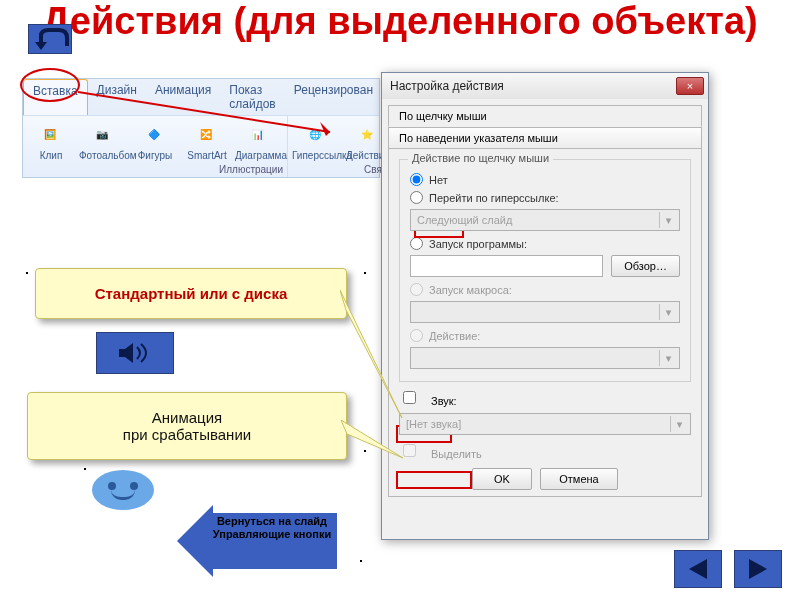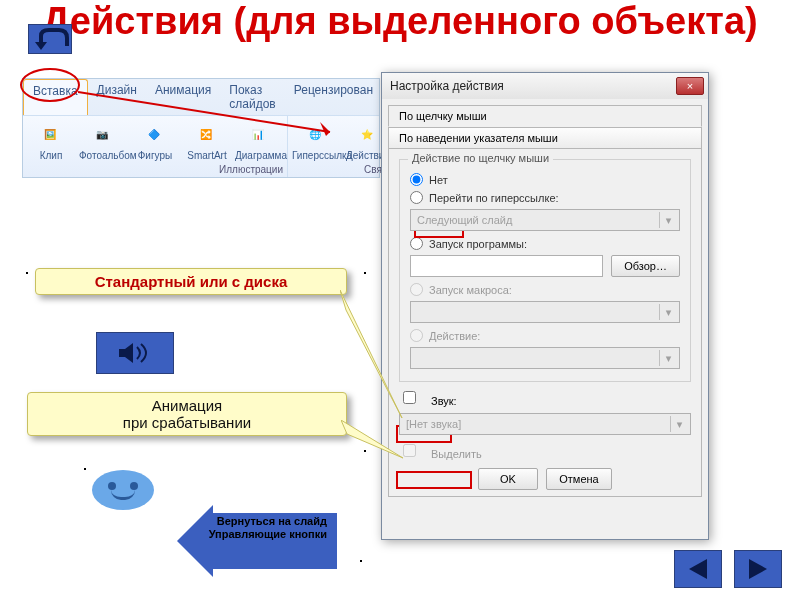--- a/index.html
+++ b/index.html
@@ -37,36 +37,36 @@
   .combo { width: 100%; height: 22px; border: 1px solid #b0b0b0; background: linear-gradient(#fff,#ececec); margin: 2px 0 6px; display: flex; align-items: center; padding: 0 6px; color: #888; position: relative; font-size: 11px; }
   .combo.disabled { background: #ebebeb; color: #a0a0a0; }
   .combo .chev { position: absolute; right: 2px; top: 2px; width: 18px; height: 16px; border-left: 1px solid #c0c0c0; display: flex; align-items: center; justify-content: center; }
   .textbox { width: 180px; height: 22px; border: 1px solid #b0b0b0; background: #fff; display: inline-block; vertical-align: middle; }
   .btn { display: inline-block; height: 22px; padding: 0 12px; border: 1px solid #aaa; border-radius: 2px; background: linear-gradient(#fdfdfd,#e4e4e4); font-size: 11px; line-height: 20px; cursor: pointer; }
   .chk-row { display: flex; align-items: flex-end; gap: 12px; margin: 6px 0; font-size: 11px; }
   .chk-row.disabled { color: #9a9a9a; }
   .red-box { position: absolute; border: 2px solid #d40000; pointer-events: none; }
   .dlg-buttons { display: flex; gap: 8px; justify-content: center; margin-top: 8px; }
   
-  .callout { position: absolute; background: #fffcc9; border: 1px solid #c8c060; border-radius: 4px; padding: 4px 14px; font-size: 15px; color: #b00; font-weight: bold; text-align: center; box-shadow: 4px 4px 6px rgba(0,0,0,0.35); }
+  .callout { position: absolute; background: #fffcc9; border: 1px solid #c8c060; border-radius: 4px; padding: 16px 14px; font-size: 15px; color: #b00; font-weight: bold; text-align: center; box-shadow: 4px 4px 6px rgba(0,0,0,0.35); }
   .callout.anim { color: #111; font-weight: normal; font-size: 15px; }
   .callout-tail { position: absolute; }
   
   .speaker { position: absolute; left: 96px; top: 332px; width: 78px; height: 42px; background: #3b5fbf; border: 1px solid #2a3f7a; display: flex; align-items: center; justify-content: center; }
   
   .smiley { position: absolute; left: 92px; top: 470px; width: 62px; height: 40px; background: #6aa8e8; border-radius: 50%; }
   .smiley::before, .smiley::after { content: ''; position: absolute; background: #2a5a9a; border-radius: 50%; }
   .smiley::before { width: 8px; height: 8px; left: 16px; top: 12px; }
   .smiley::after { width: 8px; height: 8px; right: 16px; top: 12px; }
   .smiley-mouth { position: absolute; width: 24px; height: 10px; border-bottom: 3px solid #2a5a9a; border-radius: 0 0 12px 12px; left: 19px; top: 20px; }
   
   .return-arrow { position: absolute; left: 177px; top: 505px; width: 160px; height: 72px; }
   .return-arrow .body { position: absolute; left: 32px; top: 8px; width: 128px; height: 56px; background: #3b5fbf; }
   .return-arrow .point { position: absolute; left: 0; top: 0; width: 0; height: 0; border-top: 36px solid transparent; border-bottom: 36px solid transparent; border-right: 36px solid #3b5fbf; }
-  .return-arrow .txt { position: absolute; left: 20px; top: 10px; width: 130px; color: #000; font-size: 11px; font-weight: bold; text-align: right; line-height: 1.15; }
+  .return-arrow .txt { position: absolute; left: 30px; top: 10px; width: 130px; color: #000; font-size: 11px; font-weight: bold; text-align: center; line-height: 1.15; }
   
   .nav-btn { position: absolute; bottom: 12px; width: 48px; height: 38px; background: #3b5fbf; border: 1px solid #2a3f7a; display: flex; align-items: center; justify-content: center; }
   .nav-prev { right: 78px; }
   .nav-next { right: 18px; }
   .tiny-dot { position: absolute; width: 2px; height: 2px; background: #000; }
 </style>
 </head>
 <body>
 
 <div class="title">Действия (для выделенного объекта)</div>
@@ -179,21 +179,21 @@
     </div>
 
     <div class="chk-row disabled">
       <input type="checkbox" disabled="" style="">
       <span>Выделить</span>
     </div>
     <div class="red-box" style="left:14px;top:398px;width:76px;height:18px"></div>
 
     <div class="dlg-buttons">
       <span class="btn" style="width:60px;text-align:center">OK</span>
-      <span class="btn" style="width:66px;text-align:center">Отмена</span>
+      <span class="btn" style="width:78px;text-align:center">Отмена</span>
     </div>
   </div>
 </div>
 
 <div class="callout" style="left:35px;top:268px;width:312px">
   <span>Стандартный или с диска</span>
 </div>
 <svg class="callout-tail" style="left:340px;top:290px" width="70" height="140">
   <path d="M0 0 L62 128 L6 20 Z" fill="#fffcc9" stroke="#c8c060"></path>
 </svg>

